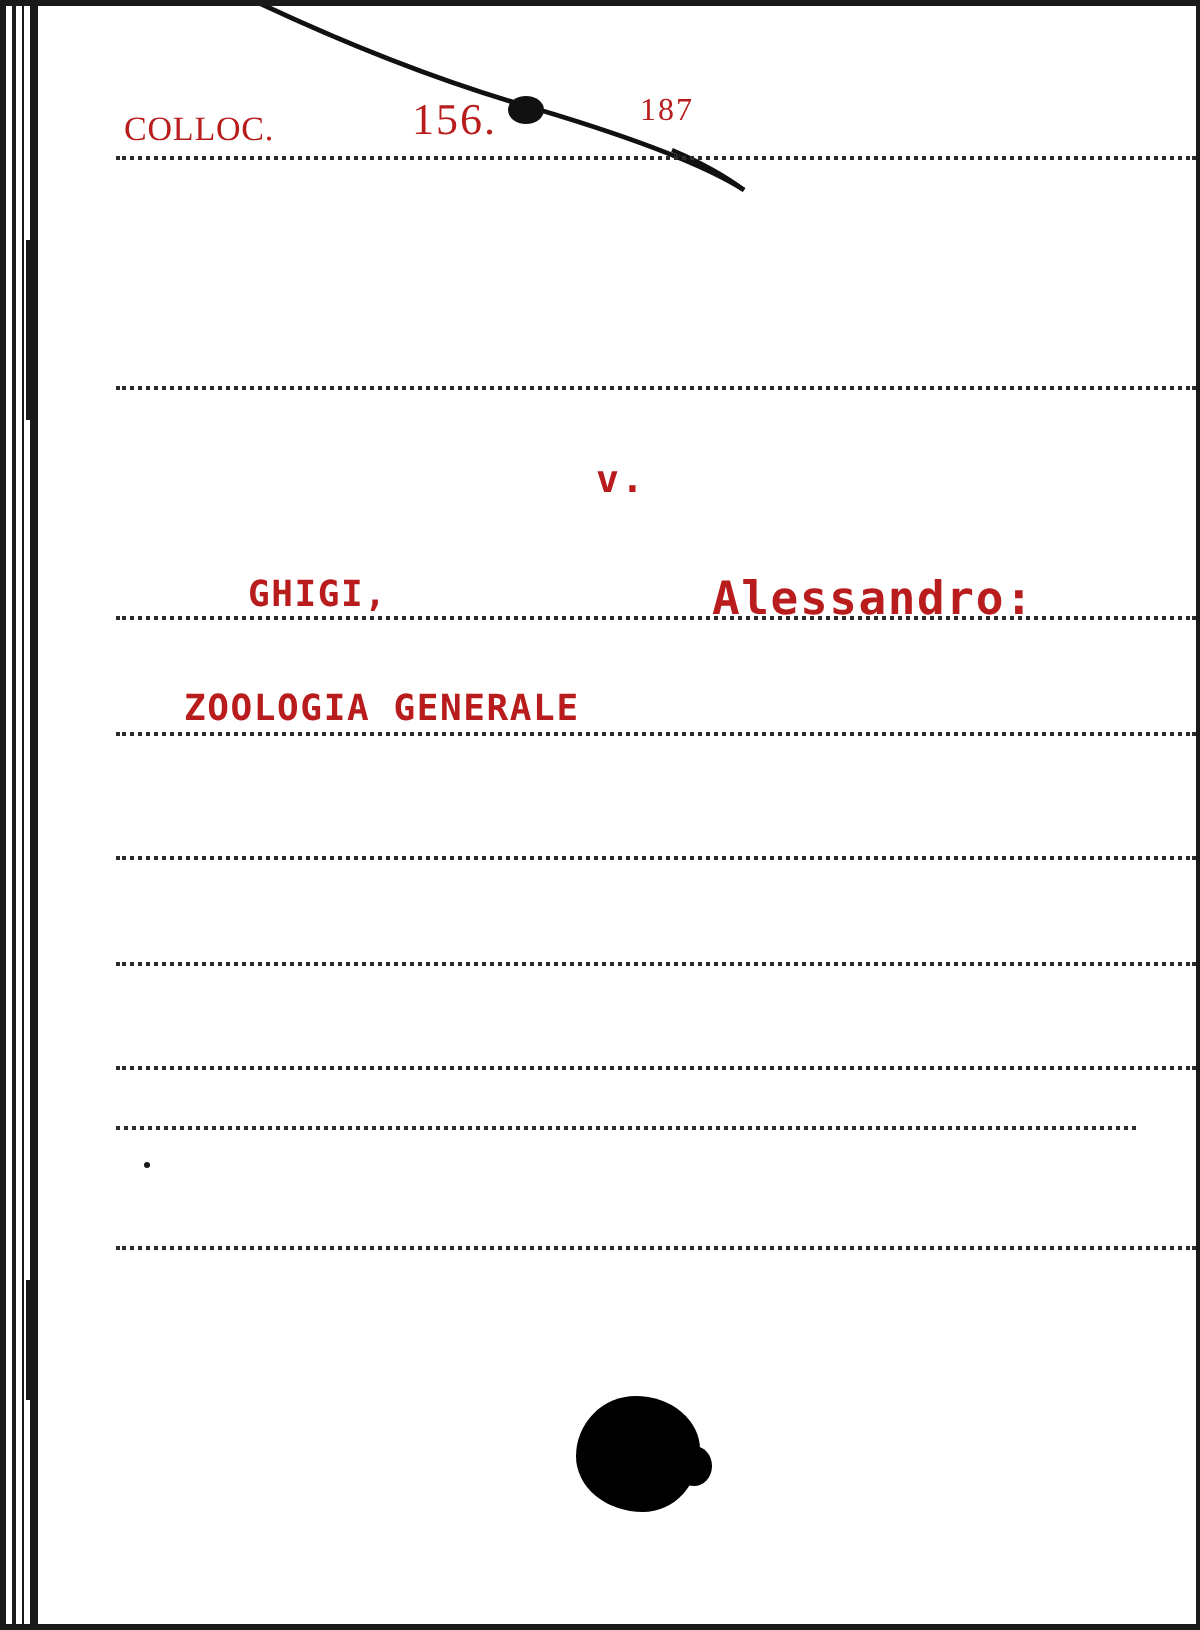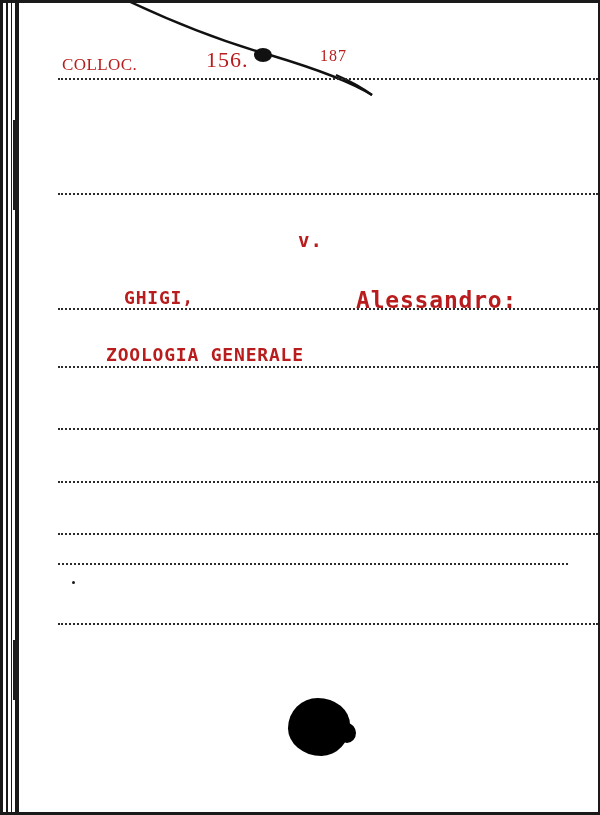--- a/index.html
+++ b/index.html
@@ -129,21 +129,21 @@
   }
   .author-given {
     left: 336px;
     top: 284px;
     font-family: "DejaVu Sans Mono", monospace;
     font-size: 23px;
     font-weight: bold;
     letter-spacing: 0.8px;
   }
   .title-line1 {
-    left: 86px;
+    left: 72px;
     top: 341px;
     font-family: "DejaVu Sans Mono", monospace;
     font-size: 18px;
     font-weight: bold;
     letter-spacing: 0.8px;
   }
   .title-line2 {
     left: 86px;
     top: 403px;
     font-family: "DejaVu Sans Mono", monospace;

